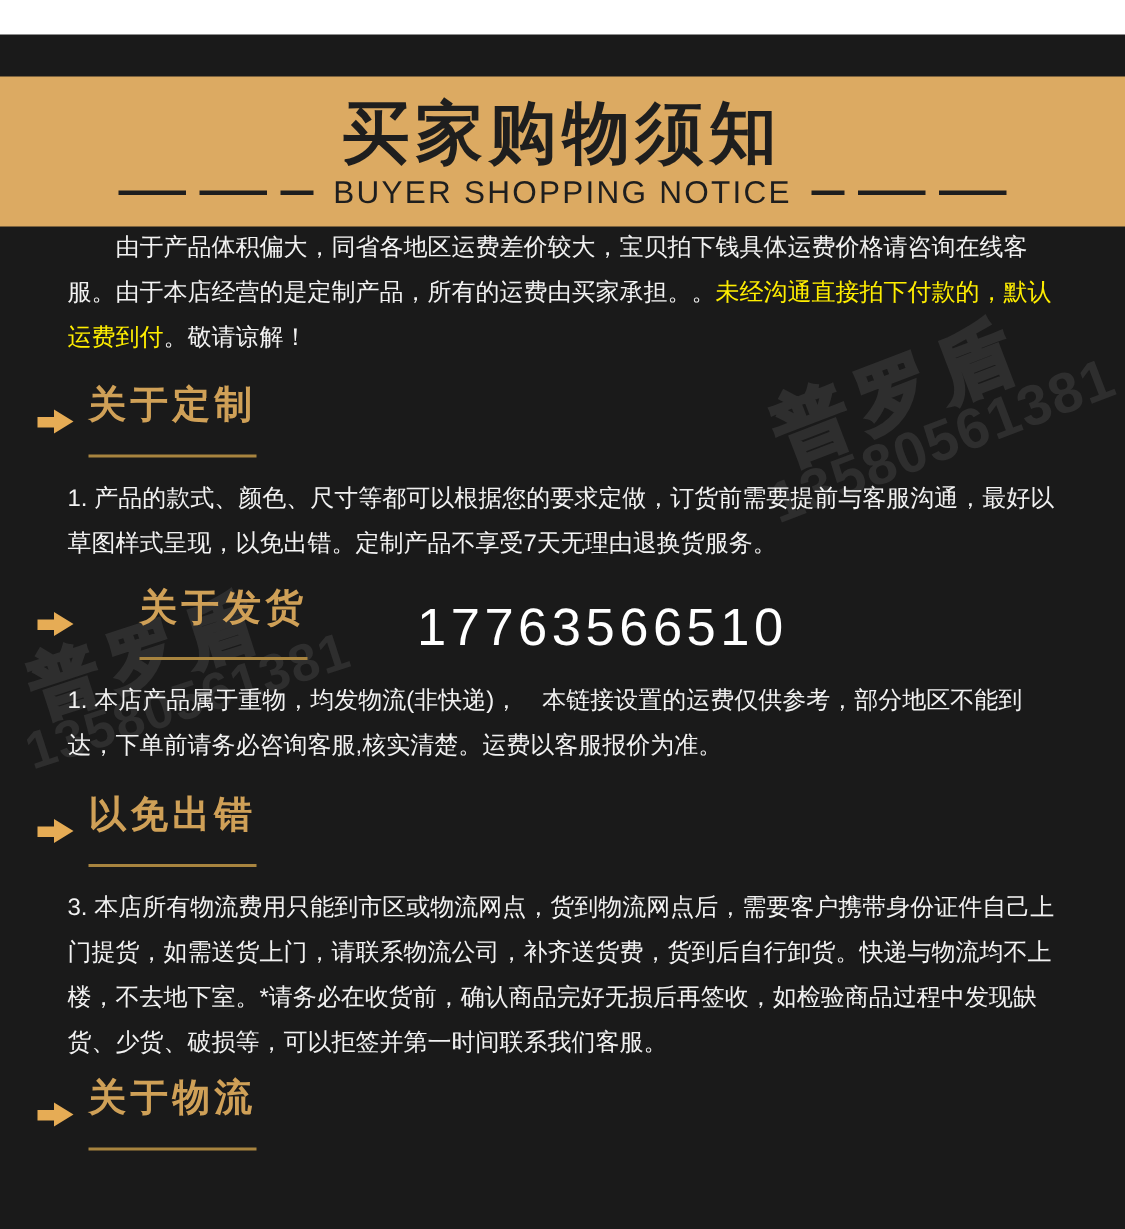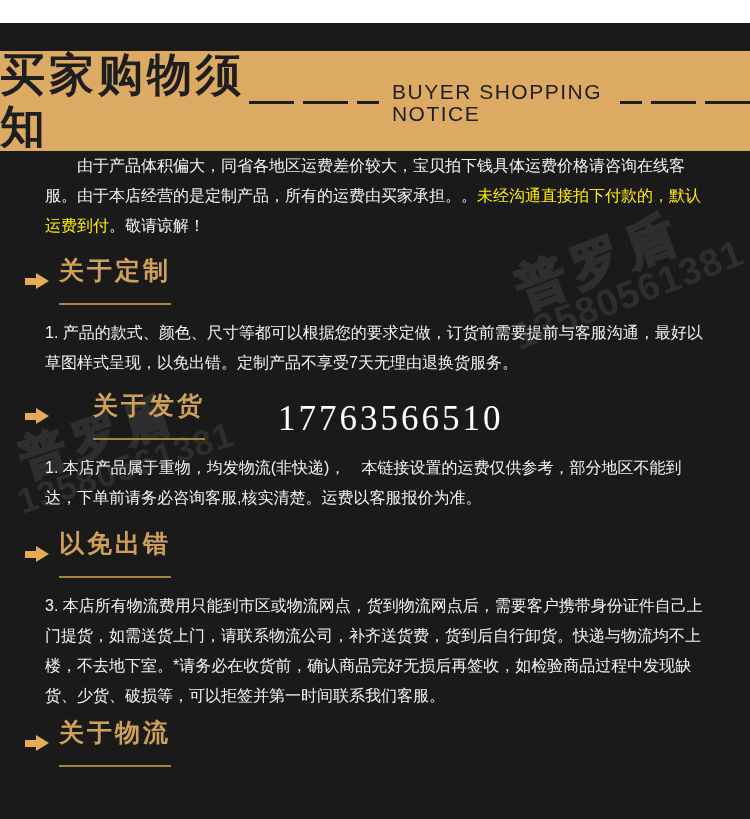--- a/index.html
+++ b/index.html
@@ -16,21 +16,21 @@
   html,body{margin:0;padding:0;}
   body{
     width:750px;height:819px;overflow:hidden;position:relative;
     background:var(--page-bg);
     font-family:"Liberation Sans","DejaVu Sans",sans-serif;
   }
   .top-strip{height:23px;width:100%;background:var(--top-strip);}
   .banner{
     margin-top:28px;height:100px;width:100%;
     background:var(--banner-bg);
-    display:flex;flex-direction:row;align-items:center;justify-content:center;
+    display:flex;flex-direction:column;align-items:center;justify-content:center;
     position:relative;z-index:2;
   }
   .banner-title{
     margin:0;font-size:45px;font-weight:700;color:#1e1e1e;
     letter-spacing:4px;line-height:52px;
   }
   .banner-sub{
     display:flex;align-items:center;justify-content:center;gap:13px;
     margin-top:3px;color:#1e1e1e;
   }
@@ -82,21 +82,21 @@
     -webkit-text-stroke:2.5px var(--watermark-gray);
     letter-spacing:8px;
   }
   .wm-right .wm-brand{font-size:50px;line-height:52px;margin-left:20px;}
   .wm-left .wm-brand{font-size:46px;line-height:48px;margin-left:16px;}
   .wm-phone{font-weight:700;letter-spacing:1px;}
   .wm-right .wm-phone{font-size:38px;line-height:40px;margin-top:-4px;}
   .wm-left .wm-phone{font-size:35px;line-height:37px;margin-top:-4px;}
   .wm-white-phone{
     position:absolute;left:278px;top:399px;z-index:3;pointer-events:none;
-    font-family:Liberation Serif, serif;
+    font-family:Liberation Sans, sans-serif;
     font-size:35px;color:var(--watermark-white);letter-spacing:3px;white-space:nowrap;
   }
 </style>
 </head>
 <body>
 
 <div class="page">
 
   <div class="top-strip"></div>
 

